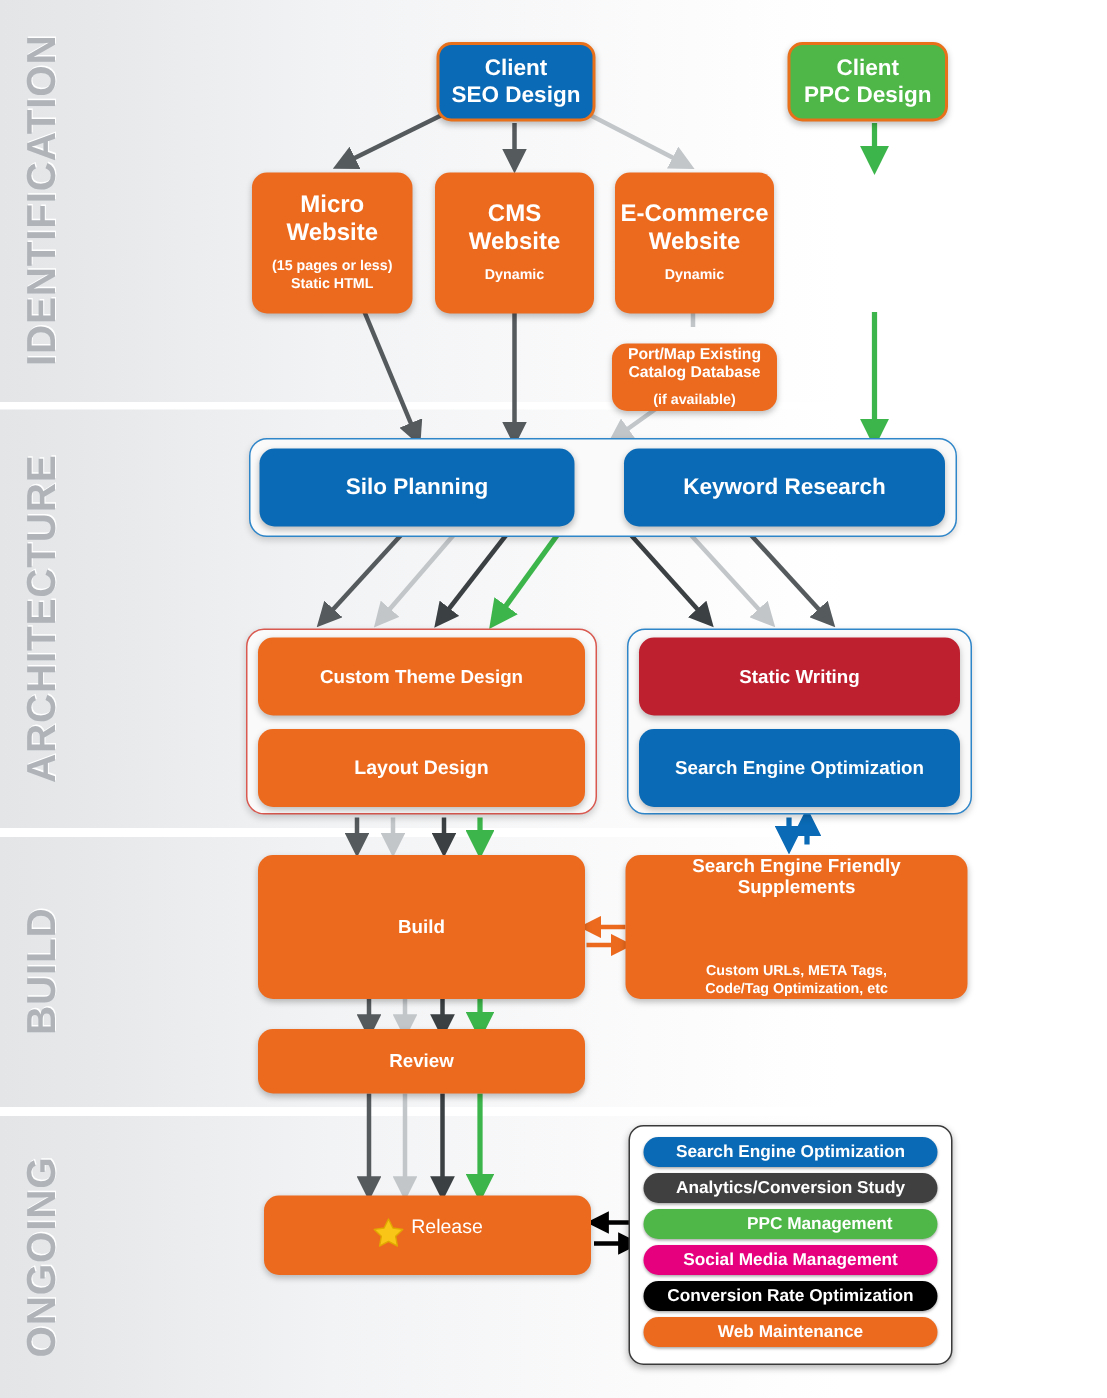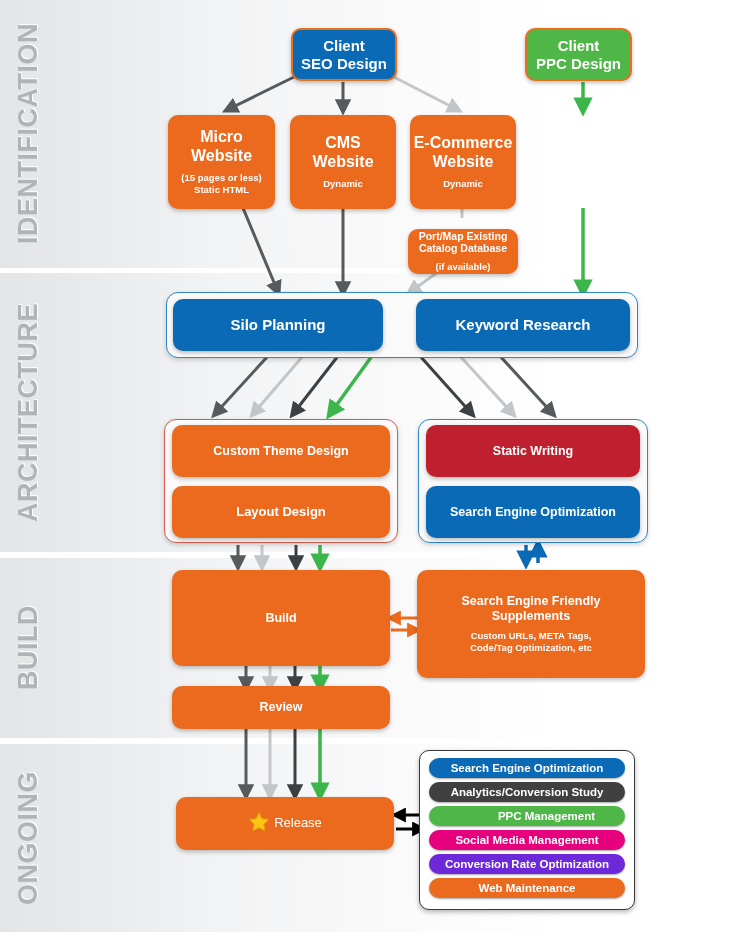--- a/index.html
+++ b/index.html
@@ -274,31 +274,31 @@
     <div class="title" style="font-size: 12.5px;">Static Writing</div>
   </div>
   <div class="node blue" id="n-seo-arch" style="left: 426px; top: 486px; width: 214px; height: 52px;">
     <div class="title" style="font-size: 12.5px;">Search Engine Optimization</div>
   </div>
 
   <div class="node orange" id="n-build" style="left: 172px; top: 570px; width: 218px; height: 96px;">
     <div class="title" style="font-size: 12.5px;">Build</div>
   </div>
 
-  <div class="node orange" id="n-sef" style="left: 417px; top: 570px; width: 228px; height: 108px;">
+  <div class="node orange" id="n-sef" style="left: 417px; top: 570px; width: 228px; height: 96px; justify-content: space-between;">
     <div class="title" style="font-size: 12.5px;">Search Engine Friendly<br>Supplements</div>
     <div class="sub">Custom URLs, META Tags,<br>Code/Tag Optimization, etc</div>
   </div>
 
   <div class="node orange" id="n-review" style="left: 172px; top: 686px; width: 218px; height: 43px;">
     <div class="title" style="font-size: 12.5px;">Review</div>
   </div>
 
   <div class="node orange" id="n-release" style="left: 176px; top: 797px; width: 218px; height: 53px;">
-    <div class="title" id="release-title" style="font-size: 13px; display: flex; align-items: center; justify-content: center; font-weight: normal;">
+    <div class="title" id="release-title" style="font-size: 13px; display: flex; align-items: flex-start; justify-content: center; font-weight: normal;">
       <span class="star">
         <svg width="22" height="22" viewBox="0 0 24 24">
           <path d="M12 1.8 L15.2 8.4 L22.4 9.4 L17.2 14.4 L18.5 21.5 L12 18.1 L5.5 21.5 L6.8 14.4 L1.6 9.4 L8.8 8.4 Z" fill="#f9c516" stroke="#e0a800" stroke-width="1" stroke-linejoin="round"></path>
         </svg>
       </span>
       <span id="release-label">Release</span>
     </div>
   </div>
 
   <div id="legend-box" style="left: 419px; top: 750px; width: 216px; height: 160px;">
@@ -307,21 +307,21 @@
       </div>
       <div class="legend-item" style="background: #404040;">
         <span>Analytics/Conversion Study</span>
       </div>
       <div class="legend-item" style="background: rgb(78, 183, 72); padding-left: 39px;">
         <span>PPC Management</span>
       </div>
       <div class="legend-item" style="background: rgb(230, 0, 126);">
         <span>Social Media Management</span>
       </div>
-      <div class="legend-item" style="background: #6d28d9;">
+      <div class="legend-item" style="background: #000000;">
         <span>Conversion Rate Optimization</span>
       </div>
       <div class="legend-item" style="background: rgb(236, 106, 30);">
         <span>Web Maintenance</span>
       </div>
     </div>
 
 </div>
 
 </body></html>

